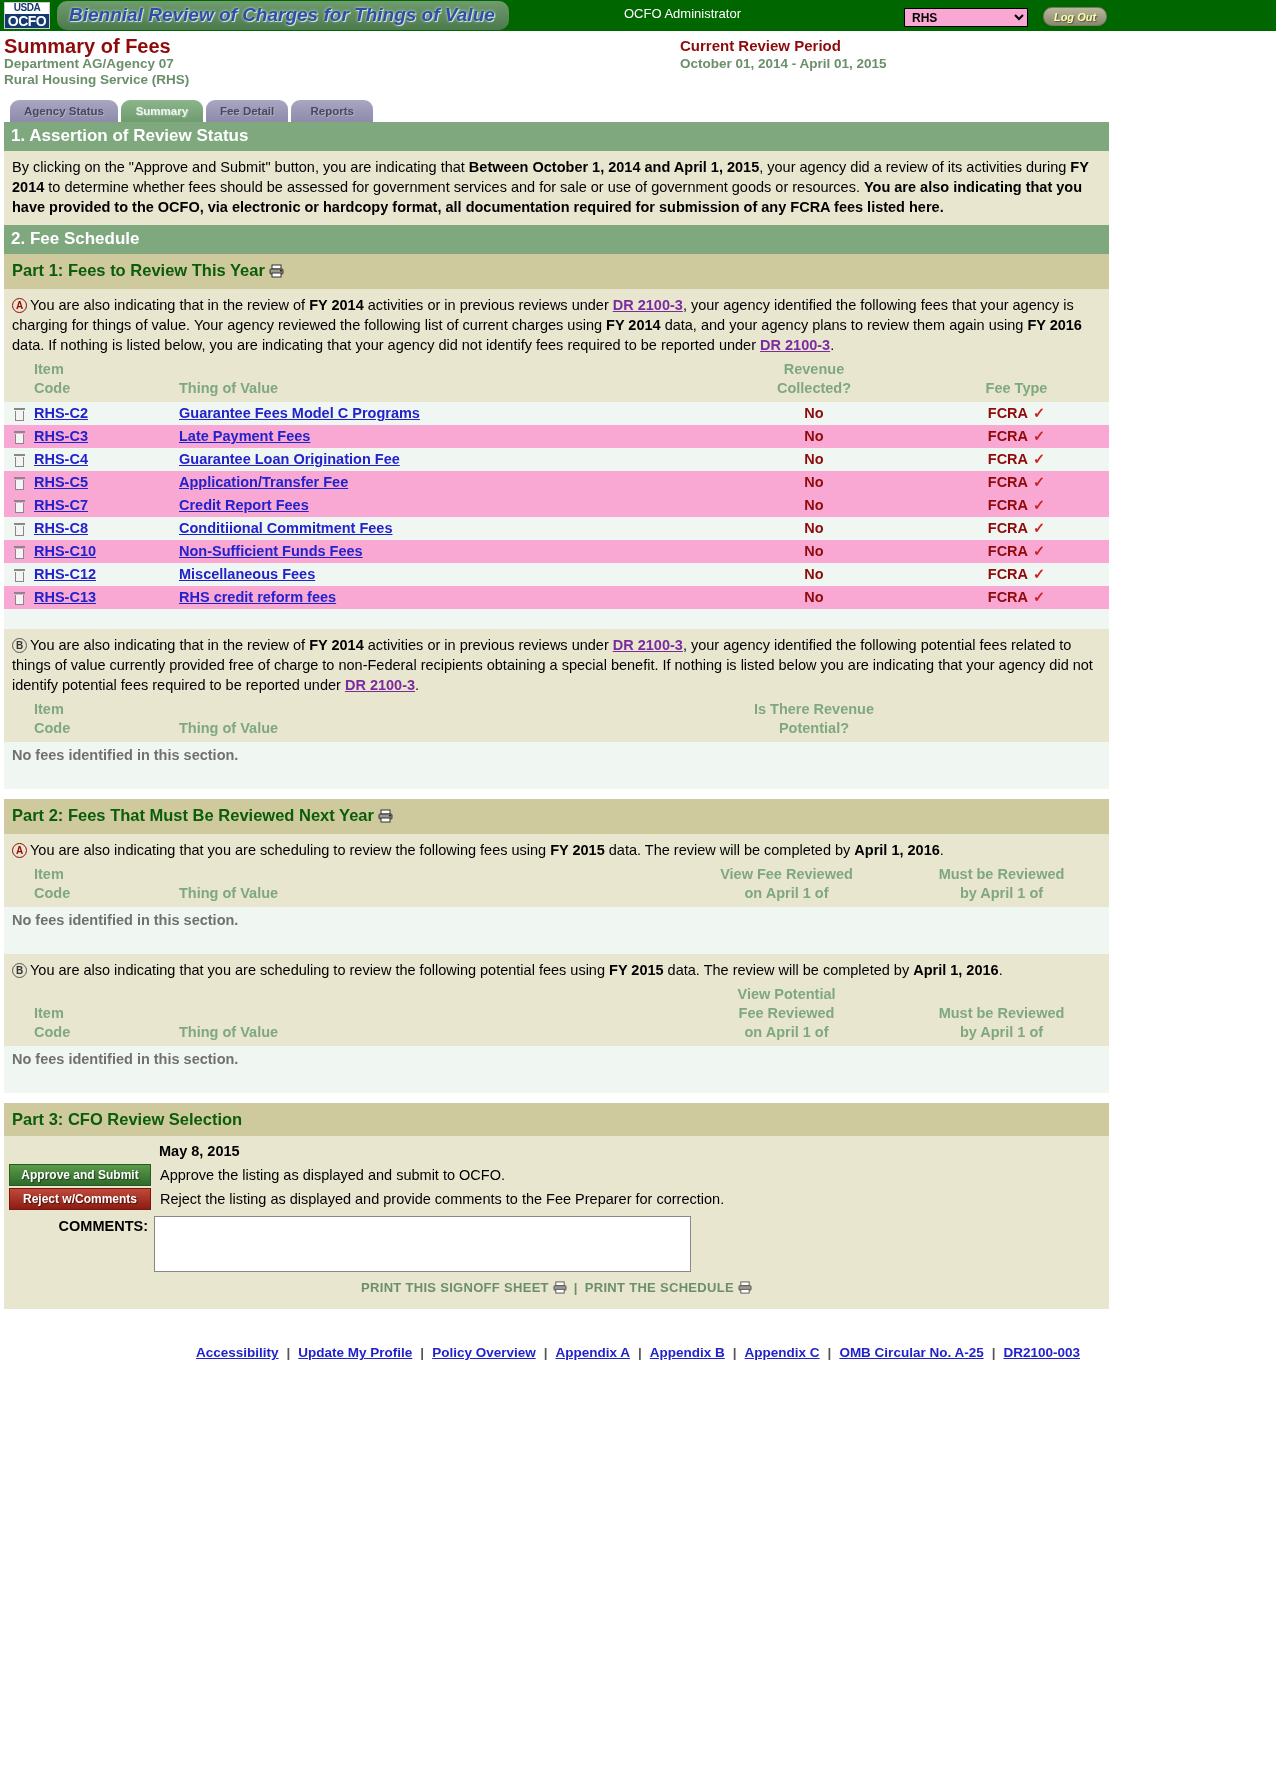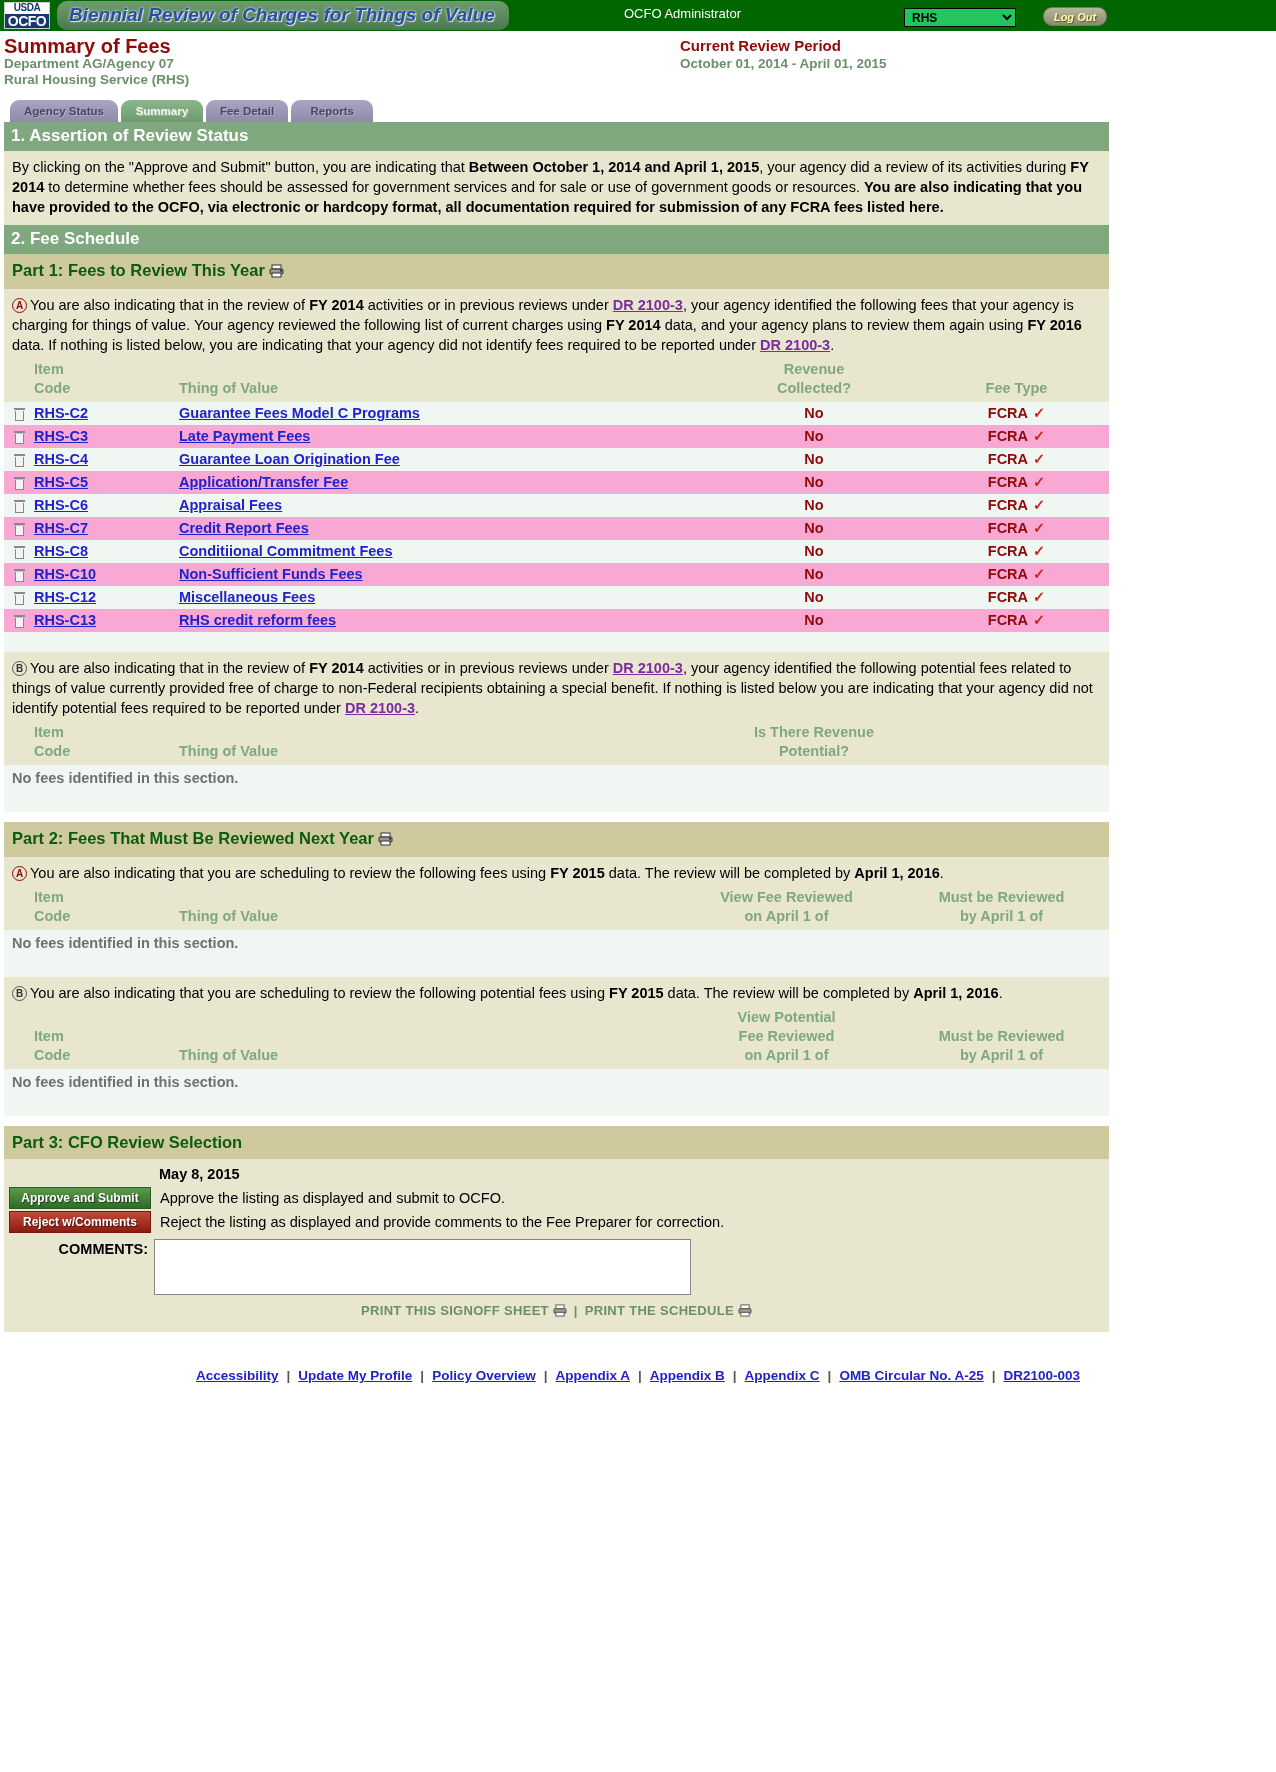--- a/index.html
+++ b/index.html
@@ -48,24 +48,24 @@
     font-style: italic;
     text-shadow: 0 0 3px #d8e8d8, 1px 1px 0 #cfe0cf;
     white-space: nowrap;
   }
   .admin-label {
     position: absolute; left: 592px; top: 6px;
     color: #ffffff; font-size: 13px; margin-left: 32px;
   }
   .agency-select {
     position: absolute; left: 904px; top: 8px;
-    width: 112px; height: 19px;
+    width: 124px; height: 19px;
     font-size: 12px; font-weight: bold;
     font-family: "Liberation Sans", sans-serif;
-    border: 1px solid #000; background: #22c55e;
+    border: 1px solid #000; background: #f9a8d4;
     padding-left: 3px;
   }
   .logout-btn {
     position: absolute; left: 1043px; top: 7px;
     width: 64px; height: 19px;
     background: linear-gradient(#b9b79b, #8a886f);
     border: 1px solid #7a7860;
     border-radius: 9px;
     color: #ffffa0;
     font-size: 11px; font-weight: bold; font-style: italic;
@@ -416,27 +416,20 @@
         <td class="c-del"><span class="trash"><span class="lid"></span><span class="body"></span></span></td>
         <td class="c-code"><a href="#">RHS-C4</a></td>
         <td class="c-thing"><a href="#">Guarantee Loan Origination Fee</a></td>
         <td class="c-rev">No</td>
         <td class="c-type"><span>FCRA</span><span class="chk">✓</span></td>
       </tr>
       <tr class="even">
         <td class="c-del"><span class="trash"><span class="lid"></span><span class="body"></span></span></td>
         <td class="c-code"><a href="#">RHS-C5</a></td>
         <td class="c-thing"><a href="#">Application/Transfer Fee</a></td>
-        <td class="c-rev">No</td>
-        <td class="c-type"><span>FCRA</span><span class="chk">✓</span></td>
-      </tr>
-      <tr class="odd">
-        <td class="c-del"><span class="trash"><span class="lid"></span><span class="body"></span></span></td>
-        <td class="c-code"><a href="#">RHS-C6</a></td>
-        <td class="c-thing"><a href="#">Appraisal Fees</a></td>
         <td class="c-rev">No</td>
         <td class="c-type"><span>FCRA</span><span class="chk">✓</span></td>
       </tr>
       <tr class="even">
         <td class="c-del"><span class="trash"><span class="lid"></span><span class="body"></span></span></td>
         <td class="c-code"><a href="#">RHS-C7</a></td>
         <td class="c-thing"><a href="#">Credit Report Fees</a></td>
         <td class="c-rev">No</td>
         <td class="c-type"><span>FCRA</span><span class="chk">✓</span></td>
       </tr>

